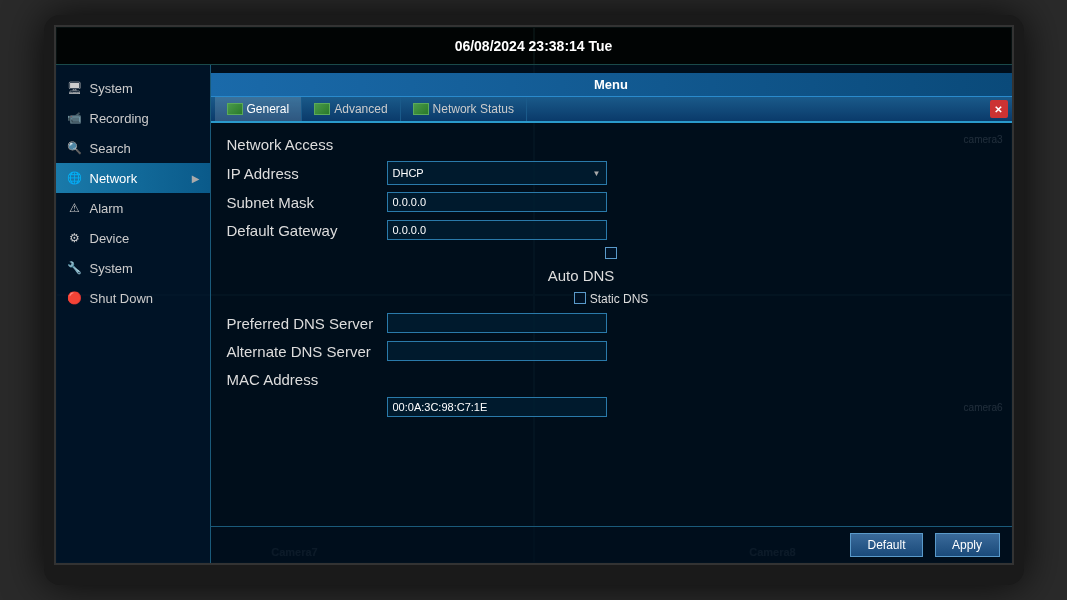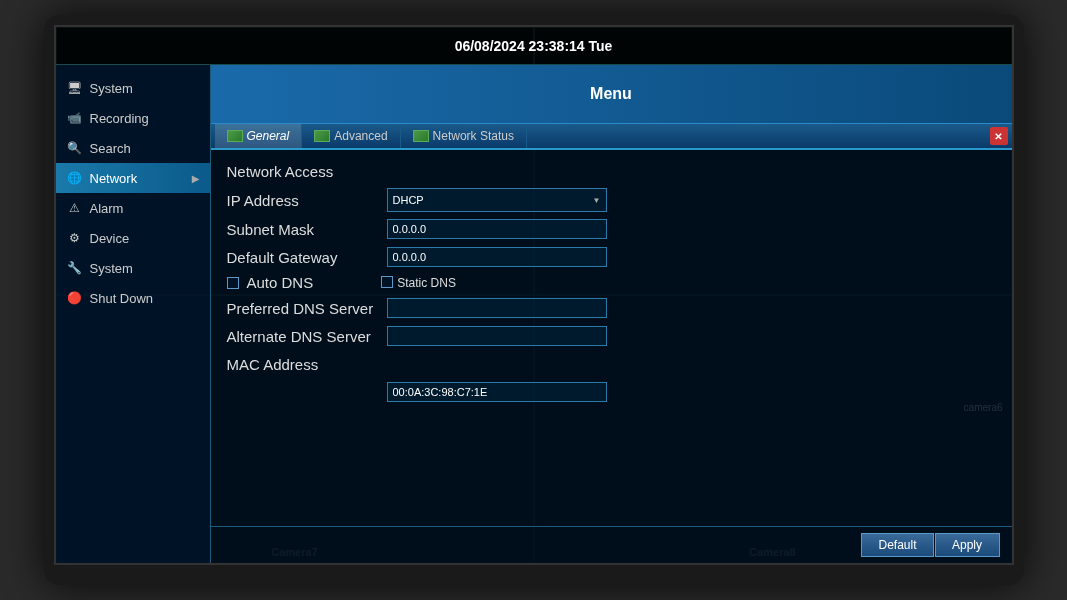--- a/index.html
+++ b/index.html
@@ -134,24 +134,25 @@
       flex: 1;
       background: rgba(0, 15, 30, 0.88);
       display: flex;
       flex-direction: column;
     }
 
     .menu-title {
       background: linear-gradient(to right, #1a6aaa, #0a4a7a);
       color: #fff;
       text-align: center;
-      font-size: 16px;
+      font-size: 13px;
       font-weight: bold;
-      padding: 20px;
+      padding: 4px;
       border-bottom: 1px solid #2a8acc;
+      margin-top: 8px;
     }
 
     
     .tabs {
       display: flex;
       align-items: center;
       background: linear-gradient(to bottom, #1a5a8a, #0a3a6a);
       border-bottom: 2px solid #2a9acc;
       padding: 0 4px;
     }
@@ -163,21 +164,20 @@
       padding: 5px 12px;
       color: #ccc;
       font-size: 12px;
       cursor: pointer;
       border-right: 1px solid #1a5a8a;
     }
 
     .tab.active {
       background: rgba(255,255,255,0.15);
       color: #fff;
-      font-style: italic;
     }
 
     .tab-icon {
       width: 16px;
       height: 12px;
       background: linear-gradient(135deg, #4a9a4a, #2a7a2a);
       border: 1px solid #5aaa5a;
       display: inline-block;
     }
 
@@ -260,35 +260,36 @@
       align-items: center;
       justify-content: center;
       flex-shrink: 0;
     }
 
     .dns-row {
       display: flex;
       align-items: center;
       gap: 8px;
       margin-bottom: 6px;
+      flex-direction: column;
     }
 
     .static-dns-label {
       display: flex;
       align-items: flex-start;
       gap: 4px;
       color: #ddd;
       font-size: 12px;
     }
 
     
     .bottom-bar {
       display: flex;
       justify-content: flex-end;
-      gap: 1px;
+      gap: 12px;
       padding: 6px 12px;
       border-top: 1px solid #1a5a7a;
       background: rgba(0,15,30,0.6);
     }
 
     .btn {
       padding: 4px 16px;
       background: linear-gradient(to bottom, #3a6a9a, #1a4a7a);
       border: 1px solid #5a9aca;
       color: #fff;

